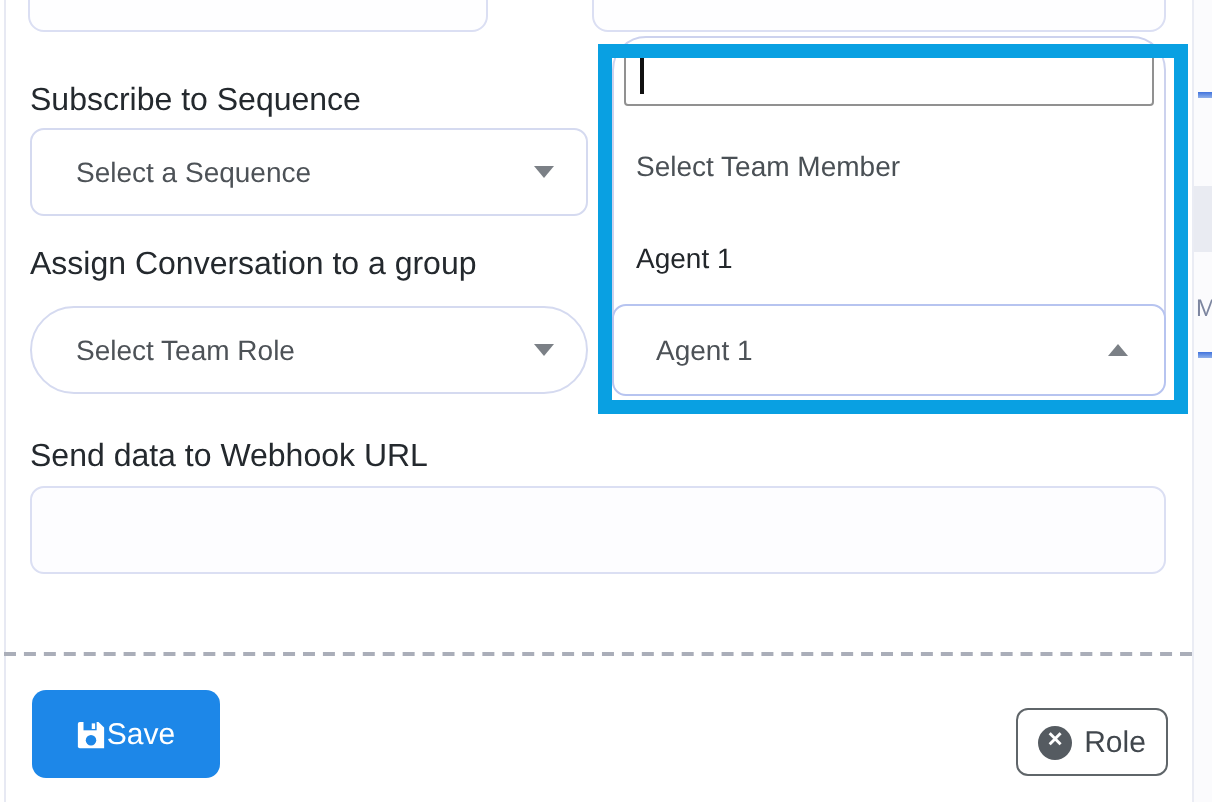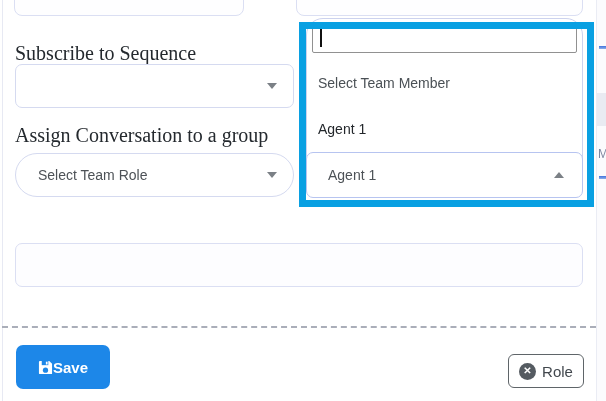--- a/index.html
+++ b/index.html
@@ -11,21 +11,21 @@
   
   .modal-left-border { position:absolute; left:2px; top:0; width:1px; height:401px; background:#e7e9f3; }
 
   
   .cut-input { position:absolute; top:-32px; height:48px; background:#fefeff;
     border:1px solid #dbdff3; border-radius:8px; }
   .cut-input.a { left:14px; width:230px; }
   .cut-input.b { left:296px; width:287px; }
 
   
-  .field-label { position:absolute; left:15px; font-size:20px; color:var(--label_text,#24292e);font-family:Liberation Serif, serif; }
+  .field-label { position:absolute; left:15px; font-size:16px; color:var(--label_text,#24292e); }
 
   
   .ctrl { position:absolute; background:#fff; border:1px solid var(--control_border,#d5daf0);
     border-radius:7px; display:flex; align-items:center; }
   .ctrl .ctrl-text { font-size:14px; color:var(--control_text,#4d5257); padding-left:22px; }
   .chev-down { width:0; height:0; border-left:5px solid transparent; border-right:5px solid transparent;
     border-top:6px solid #7b8086; position:absolute; right:16px; top:50%; margin-top:-3px; }
   .chev-up { width:0; height:0; border-left:5px solid transparent; border-right:5px solid transparent;
     border-bottom:6px solid #7b8086; position:absolute; right:18px; top:50%; margin-top:-3px; }
 
@@ -55,21 +55,21 @@
 
   
   .annotation { position:absolute; left:299px; top:22px; width:295px; height:185px;
     border:7px solid var(--annotation,#09a0e2); z-index:6; pointer-events:none; }
 
   
   .divider { position:absolute; left:2px; top:326px; width:594px; height:0;
     border-top:2px dashed var(--divider,#aaaeb9); }
   .save-btn { position:absolute; left:16px; top:345px; width:94px; height:44px;
     background:var(--save_button,#1d87e8); border:none; border-radius:7px; color:#fff;
-    font-size:15px; font-weight:bold; font-family:"Liberation Sans", sans-serif;
+    font-size:15px; font-weight:normal; font-family:"Liberation Sans", sans-serif;
     display:flex; align-items:center; justify-content:center; gap:0; cursor:pointer; }
   .close-btn { position:absolute; left:508px; top:354px; width:76px; height:34px;
     background:#fff; border:1px solid var(--close_border,#5f6569); border-radius:6px;
     color:var(--close_text,#41474d); font-size:15px; font-family:"Liberation Sans", sans-serif;
     display:flex; align-items:center; justify-content:center; gap:6px; cursor:pointer; }
   .close-x { width:17px; height:17px; border-radius:50%; background:#555b61; color:#fff;
     font-size:10px; font-weight:bold; display:flex; align-items:center; justify-content:center; line-height:1; }
 
   
   .page-strip { position:absolute; left:596px; top:0; width:10px; height:401px;
@@ -86,29 +86,31 @@
 
 <div class="stage">
 
   <div class="modal-left-border"></div>
 
   <div class="cut-input a"></div>
   <div class="cut-input b"></div>
 
   <div class="field-label" style="top:42px;">Subscribe to Sequence</div>
   <div class="ctrl sequence-select">
+    <span class="ctrl-text">Select a Sequence</span>
     <span class="chev-down"></span>
   </div>
 
   <div class="field-label" style="top:124px;">Assign Conversation to a group</div>
   <div class="ctrl teamrole-select">
     <span class="ctrl-text">Select Team Role</span>
     <span class="chev-down"></span>
   </div>
 
+  <div class="field-label" style="top:220px;">Send data to Webhook URL</div>
   <input class="webhook-input" value="" style="">
 
   <div class="dd-panel">
     <input class="dd-search" value="" style="">
     <div class="text-cursor"></div>
     <div class="dd-option o1">Select Team Member</div>
     <div class="dd-option o2">Agent 1</div>
   </div>
 
   <div class="ctrl member-select">

